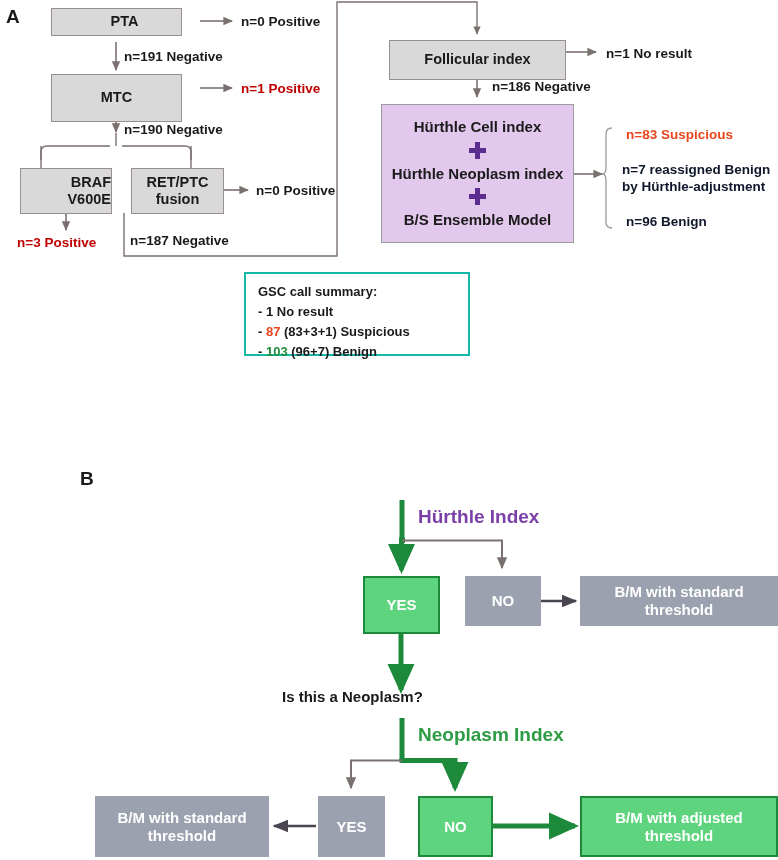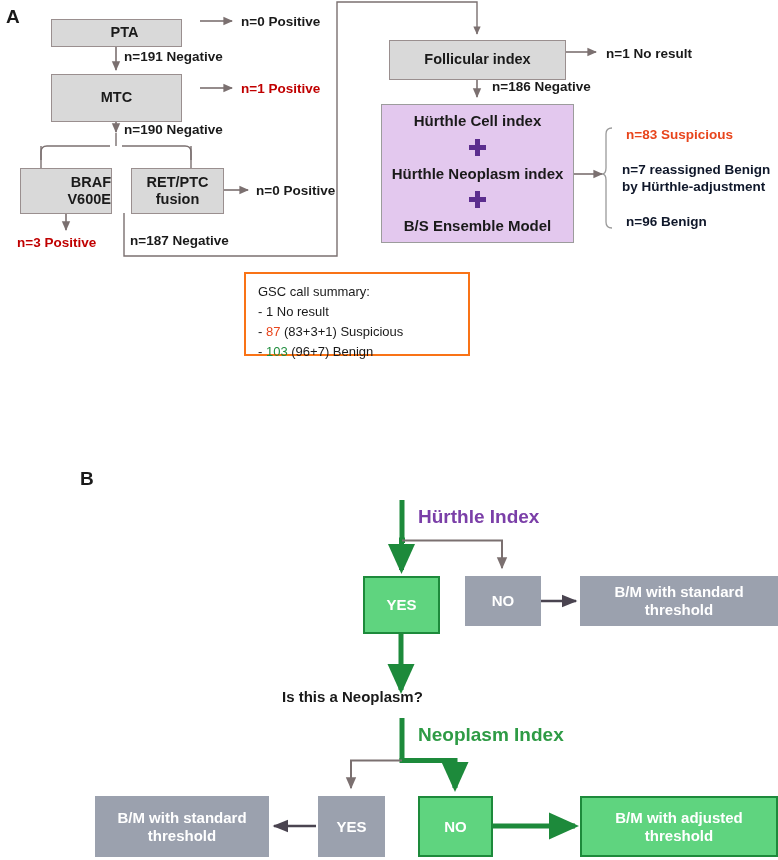--- a/index.html
+++ b/index.html
@@ -87,25 +87,25 @@
     white-space: nowrap;
     line-height: 1.3;
   }
   .ann.red   { color: #c00000; }
   .ann.orange{ color: #e8451c; }
   .ann.green { color: #0f172a; }
 
   
   .summary {
     box-sizing: border-box;
-    border: 2px solid #f97316;
+    border: 2px solid #14b8a6;
     background: #ffffff;
     padding: 8px 10px 11px 12px;
     font-size: 13px;
-    font-weight: normal;
+    font-weight: bold;
     color: #1a1a1a;
     line-height: 1.55;
   }
   .summary .num-o { color: #e8451c; }
   .summary .num-g { color: #1e8c3c; }
 
   
   .question {
     font-size: 15px;
     font-weight: bold;
@@ -228,21 +228,21 @@
 
     <path d="M402,760.5 H351 V788" stroke="#7b7070" stroke-width="2" fill="none" marker-end="url(#arrGray)"></path>
 
     <line x1="316" y1="826" x2="274" y2="826" stroke="#4a4450" stroke-width="2.4" marker-end="url(#arrDark)"></line>
 
     <line x1="493" y1="826" x2="575" y2="826" stroke="#1d8a3b" stroke-width="5" marker-end="url(#arrGreen)"></line>
   </svg>
 
   <div class="abs panel-label" style="left:6px; top:6px;">A</div>
 
-  <div class="abs node gray" style="left:51px; top:19px; width:131px; height:28px;padding-left:16px;">
+  <div class="abs node gray" style="left:51px; top:8px; width:131px; height:28px;padding-left:16px;">
     <span>PTA</span>
   </div>
 
   <div class="abs node gray" style="left:51px; top:74px; width:131px; height:48px;">
     <span>MTC</span>
   </div>
 
   <div class="abs node gray" style="left:20px; top:168px; width:92px; height:46px; flex-direction:column;align-items:flex-end;">
     <span>BRAF</span>
     <span>V600E</span>
@@ -250,21 +250,21 @@
 
   <div class="abs node gray" style="left:131px; top:168px; width:93px; height:46px; flex-direction:column;">
     <span>RET/PTC</span>
     <span>fusion</span>
   </div>
 
   <div class="abs node gray" style="left:389px; top:40px; width:177px; height:40px;">
     <span>Follicular index</span>
   </div>
 
-  <div class="abs node purple" style="left:381px; top:104px; width:193px; height:139px; padding:7px 3px;justify-content:space-between;">
+  <div class="abs node purple" style="left:381px; top:104px; width:193px; height:139px; padding:7px 3px;">
     <span>Hürthle Cell index</span>
     <span class="plus"></span>
     <span>Hürthle Neoplasm index</span>
     <span class="plus"></span>
     <span>B/S Ensemble Model</span>
   </div>
 
   <div class="abs ann" style="left:241px; top:13px;">n=0 Positive</div>
   <div class="abs ann" style="left:124px; top:48px;">n=191 Negative</div>
   <div class="abs ann red" style="left:241px; top:80px;">n=1 Positive</div>

